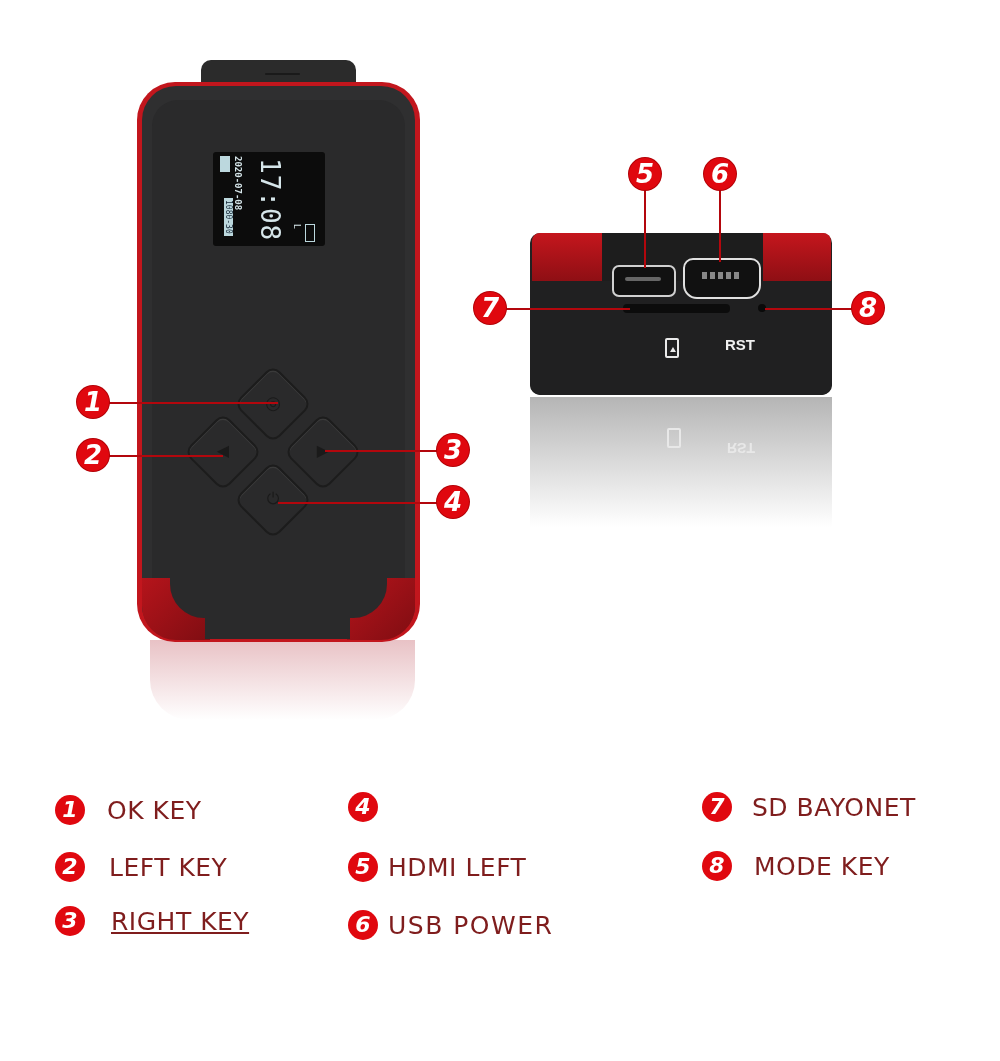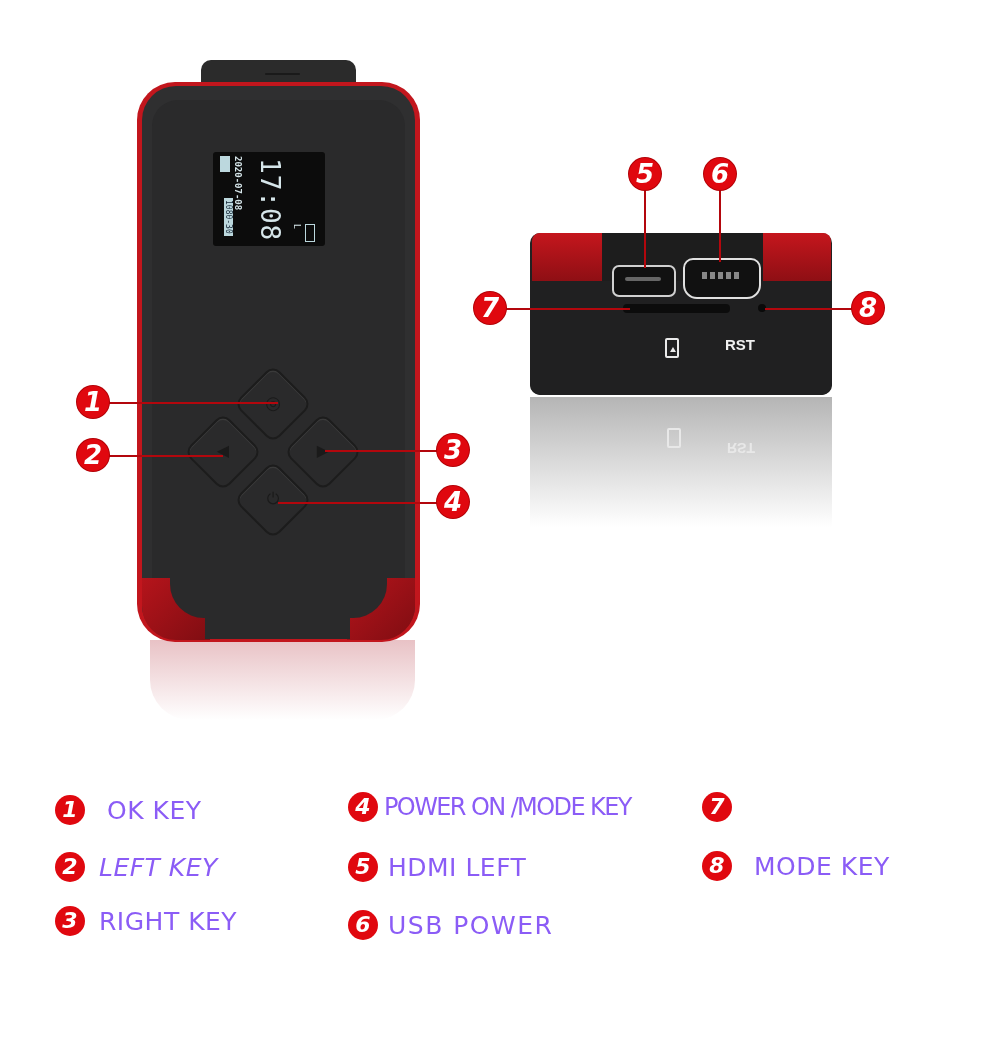--- a/index.html
+++ b/index.html
@@ -59,21 +59,21 @@
     .reflect-sd { left:667px; top:428px; width:14px; height:20px; border:2px solid #e8e8e8; border-radius:2px; box-sizing:border-box; }
 
     
     .badge { width:32px; height:32px; border-radius:50%; background:#e0080f; color:#fff; font-family:"DejaVu Sans", sans-serif; font-weight:bold; font-style:italic; font-size:26px; line-height:32px; text-align:center; box-shadow:0 0 0 1px #b30006; }
     .leader { height:2px; background:#b3070d; }
     .vleader { width:2px; background:#b3070d; }
 
     
     .legend-item { display:flex; align-items:center; }
     .legend-badge { width:30px; height:30px; border-radius:50%; background:#e0080f; color:#fff; font-weight:bold; font-style:italic; font-size:22px; line-height:30px; text-align:center; margin-right:14px; flex:none; }
-    .legend-label { font-family:"DejaVu Sans", sans-serif; color:#8b5cf6; font-size:25px; letter-spacing:0.5px; white-space:nowrap;text-align:right; }
+    .legend-label { font-family:"DejaVu Sans", sans-serif; color:#7f1d1d; font-size:25px; letter-spacing:0.5px; white-space:nowrap;text-align:right; }
     .legend-label.tight { letter-spacing:-1.6px; font-size:24px; }
   </style>
 </head>
 <body>
 
 <div>
   <div class="abs reflect-front"></div>
   <div class="abs cap"></div>
   <div class="abs cap-line"></div>
   <div class="abs body-red"></div>
@@ -152,40 +152,40 @@
   <div class="abs badge" style="left:852px;top:292px;">8</div>
 </div>
 
 <div>
   <div class="abs legend-item" style="left:55px;top:795px;">
     <div class="legend-badge">1</div>
     <div class="legend-label" style="margin-left:8px;">OK KEY</div>
   </div>
   <div class="abs legend-item" style="left:55px;top:852px;">
     <div class="legend-badge">2</div>
-    <div class="legend-label" style="margin-left:0;font-style:italic;">LEFT KEY</div>
+    <div class="legend-label" style="margin-left:10px;">LEFT KEY</div>
   </div>
   <div class="abs legend-item" style="left:55px;top:906px;">
     <div class="legend-badge">3</div>
-    <div class="legend-label" style="">RIGHT KEY</div>
+    <div class="legend-label" style="margin-left:12px;text-decoration:underline;">RIGHT KEY</div>
   </div>
 
   <div class="abs legend-item" style="left:348px;top:792px;">
     <div class="legend-badge" style="margin-right:6px;">4</div>
-    <div class="legend-label tight">POWER ON /MODE KEY</div>
   </div>
   <div class="abs legend-item" style="left:348px;top:852px;">
     <div class="legend-badge" style="margin-right:10px;">5</div>
     <div class="legend-label">HDMI LEFT</div>
   </div>
   <div class="abs legend-item" style="left:348px;top:910px;">
     <div class="legend-badge" style="margin-right:10px;">6</div>
     <div class="legend-label" style="letter-spacing:1.5px;">USB POWER</div>
   </div>
 
   <div class="abs legend-item" style="left:702px;top:792px;">
     <div class="legend-badge" style="margin-right:20px;">7</div>
+    <div class="legend-label">SD BAYONET</div>
   </div>
   <div class="abs legend-item" style="left:702px;top:851px;">
     <div class="legend-badge" style="margin-right:22px;">8</div>
     <div class="legend-label">MODE KEY</div>
   </div>
 </div>
 
 </body></html>

